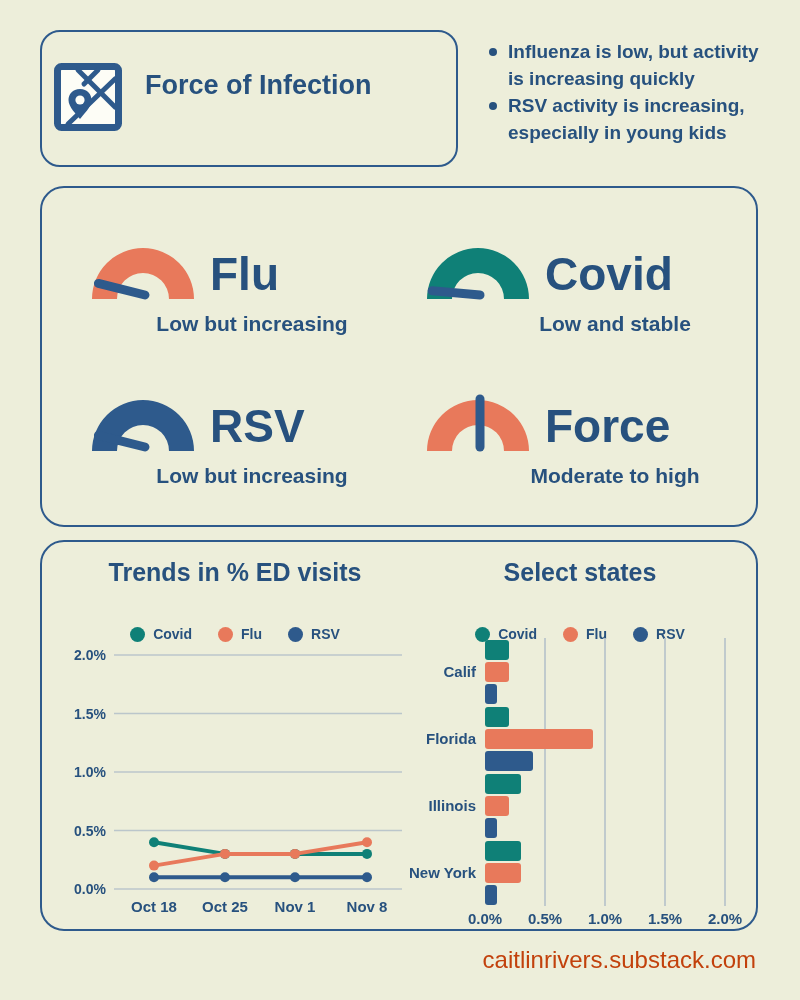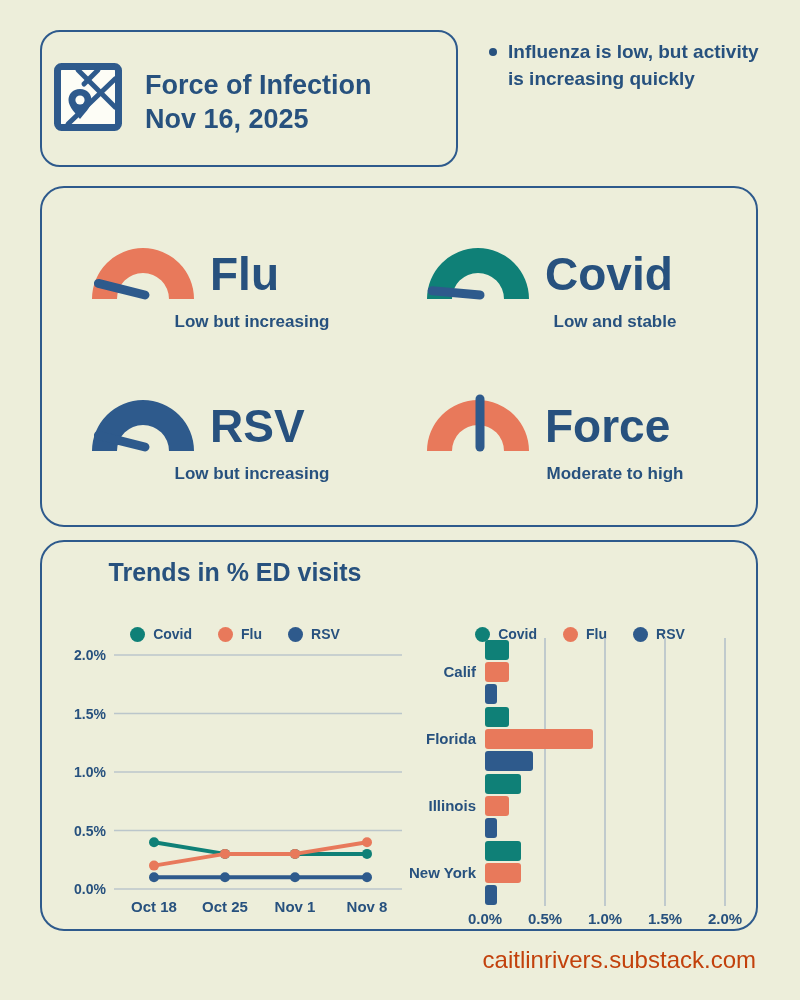--- a/index.html
+++ b/index.html
@@ -16,21 +16,21 @@
   .bullets{position:absolute;left:478px;top:30px;width:312px;list-style:none;margin:8px;padding:0;
     font-size:19px;font-weight:bold;line-height:27px;color:#27517E;}
   .bullets li{position:relative;padding-left:22px;white-space:pre-line;}
   .bullets li::before{content:"";position:absolute;left:3px;top:10px;width:8px;height:8px;border-radius:50%;background:#27517E;}
   .gauges-panel{left:40px;top:186px;width:718px;height:341px;border-radius:24px;}
   .gauge-cell{position:absolute;width:330px;height:115px;}
   .cell-flu{left:30px;top:54px;} .cell-covid{left:365px;top:54px;}
   .cell-rsv{left:30px;top:206px;} .cell-noro{left:365px;top:206px;}
   .gauge-svg{position:absolute;left:11px;top:0;width:120px;height:64px;}
   .gauge-name{position:absolute;left:138px;top:4px;font-size:46px;font-weight:bold;line-height:56px;color:#27517E;}
-  .gauge-status{position:absolute;top:70px;font-size:17px;font-weight:bold;transform:translateX(-50%);white-space:nowrap;color:#27517E;}
+  .gauge-status{position:absolute;top:70px;font-size:21px;font-weight:bold;transform:translateX(-50%);white-space:nowrap;color:#27517E;}
   .cell-left .gauge-status{left:180px;}
   .cell-right .gauge-status{left:208px;}
   .charts-panel{left:40px;top:540px;width:718px;height:391px;border-radius:24px;}
   .chart-title{position:absolute;top:16px;font-size:25px;font-weight:bold;text-align:center;color:#27517E;}
   .chart-title.tleft{left:18px;width:350px;text-align:center;}
   .chart-title.tright{left:368px;width:340px;}
   .chart-legend{position:absolute;top:82px;display:flex;justify-content:center;align-items:center;gap:26px;height:20px;}
   .chart-legend.lleft{left:18px;width:350px;}
   .chart-legend.lright{left:368px;width:340px;}
   .legend-item{display:flex;align-items:center;gap:8px;font-size:14px;font-weight:bold;color:#27517E;}
@@ -48,27 +48,28 @@
     <g stroke="#2E5A8C" stroke-width="5" stroke-linecap="round">
       <line x1="24" y1="7" x2="61" y2="44"></line>
       <line x1="61" y1="16" x2="14" y2="61"></line>
       <line x1="44" y1="7" x2="30" y2="21"></line>
     </g>
     <path d="M26 26 c-7.5 0 -11.5 5.5 -11.5 11 c0 7 8 14.5 11.5 19 c3.5 -4.5 11.5 -12 11.5 -19 c0 -5.5 -4 -11 -11.5 -11 Z" fill="#2E5A8C"></path>
     <circle cx="26" cy="37" r="4.6" fill="#FDFDF6"></circle>
   </svg>
   <div class="header-title">
     <div>Force of Infection</div>
-    <div>Nov 16, 2025</div>
   </div>
 </div>
 
 <ul class="bullets">
   <li>Influenza is low, but activity
 is increasing quickly</li>
+  <li>RSV activity is increasing,
+especially in young kids</li>
 </ul>
 
 <div class="card gauges-panel">
   <div class="gauge-cell cell-flu cell-left">
     <svg class="gauge-svg" viewBox="0 0 120 64">
         <path d="M 9 57 A 51 51 0 0 1 111 57 L 86 57 A 26 26 0 0 0 34 57 Z" fill="#E8795B"></path>
         <line x1="62" y1="53" x2="14" y2="53" stroke="#2E5A8C" stroke-width="9" stroke-linecap="round" transform="rotate(14 62 53)"></line>
       </svg>
     <div class="gauge-name">Flu</div>
     <div class="gauge-status">Low but increasing</div>
@@ -94,20 +95,21 @@
         <path d="M 9 57 A 51 51 0 0 1 111 57 L 86 57 A 26 26 0 0 0 34 57 Z" fill="#E8795B"></path>
         <line x1="62" y1="53" x2="14" y2="53" stroke="#2E5A8C" stroke-width="9" stroke-linecap="round" transform="rotate(90 62 53)"></line>
       </svg>
     <div class="gauge-name">Force</div>
     <div class="gauge-status">Moderate to high</div>
   </div>
 </div>
 
 <div class="card charts-panel">
   <div class="chart-title tleft">Trends in % ED visits</div>
+  <div class="chart-title tright">Select states</div>
   <div class="chart-legend lleft" id="legend0">
       <div class="legend-item">
         <span class="legend-dot" style="background: rgb(15, 128, 119);"></span>
         <span>Covid</span>
       </div>
       <div class="legend-item">
         <span class="legend-dot" style="background: rgb(232, 121, 91);"></span>
         <span>Flu</span>
       </div>
       <div class="legend-item">

